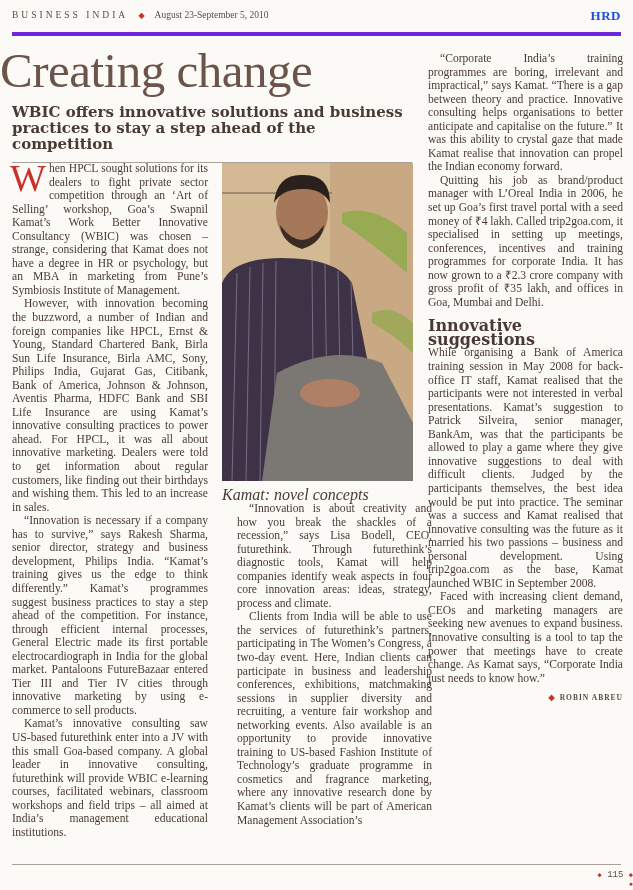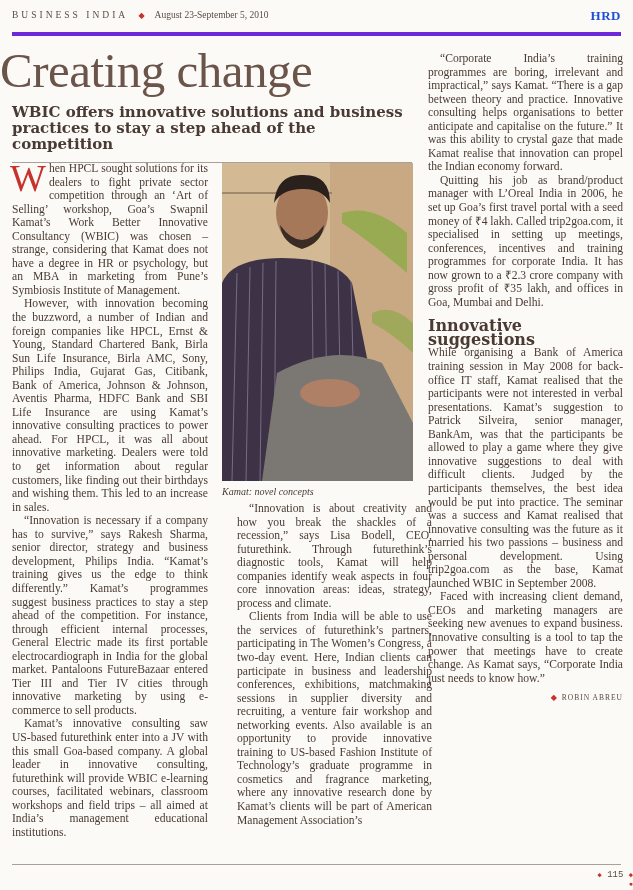--- a/index.html
+++ b/index.html
@@ -46,32 +46,32 @@
   .col3 { left: 428px; top: 52px; width: 195px; }
   .dropcap {
     float: left; font-size: 38px; line-height: 28px; color: #c8322c;
     margin: 2px 3px 0 -2px; font-family: "Liberation Serif", serif;
   }
   .subhead {
     font-family: "DejaVu Serif", serif; font-weight: bold;
     font-size: 16px; margin-top: 10px; color: #4a3a33;
   }
   .byline {
-    text-align: right; font-size: 7.5px; letter-spacing: 1px; margin-top: 6px; color: #5a4c44;
+    text-align: right; font-size: 7.5px; letter-spacing: 1px; margin-top: 6px; color: #5a4c44; font-weight: bold;
   }
   .byline .diamond { color: #c8322c; font-size: 8px; margin-right: 4px; }
   .photo {
     position: absolute; left: 222px; top: 163px; width: 191px; height: 318px;
     overflow: hidden;
     background: linear-gradient(180deg, #d9c3a0 0%, #cdb08a 40%, #bba17f 100%);
   }
   .caption {
     position: absolute; left: 222px; top: 486px;
     font-family: "Liberation Serif", serif; font-style: italic;
-    font-size: 10px; color: #4a3a33;
+    font-size: 16px; color: #4a3a33;
   }
   .footer-rule {
     position: absolute; left: 12px; right: 12px; top: 864px; border-top: 1px solid #a9a09a;
   }
   .folio {
     position: absolute; left: 0; right: 0; top: 870px; text-align: right;
     font-family: Liberation Mono, monospace; font-size: 9px; color: #5a4c44;
   }
   .folio .diamond { color: #c8322c; font-size: 7px; }
   .folio .dot { display: block; color: #c8322c; font-size: 7px; line-height: 8px; }

